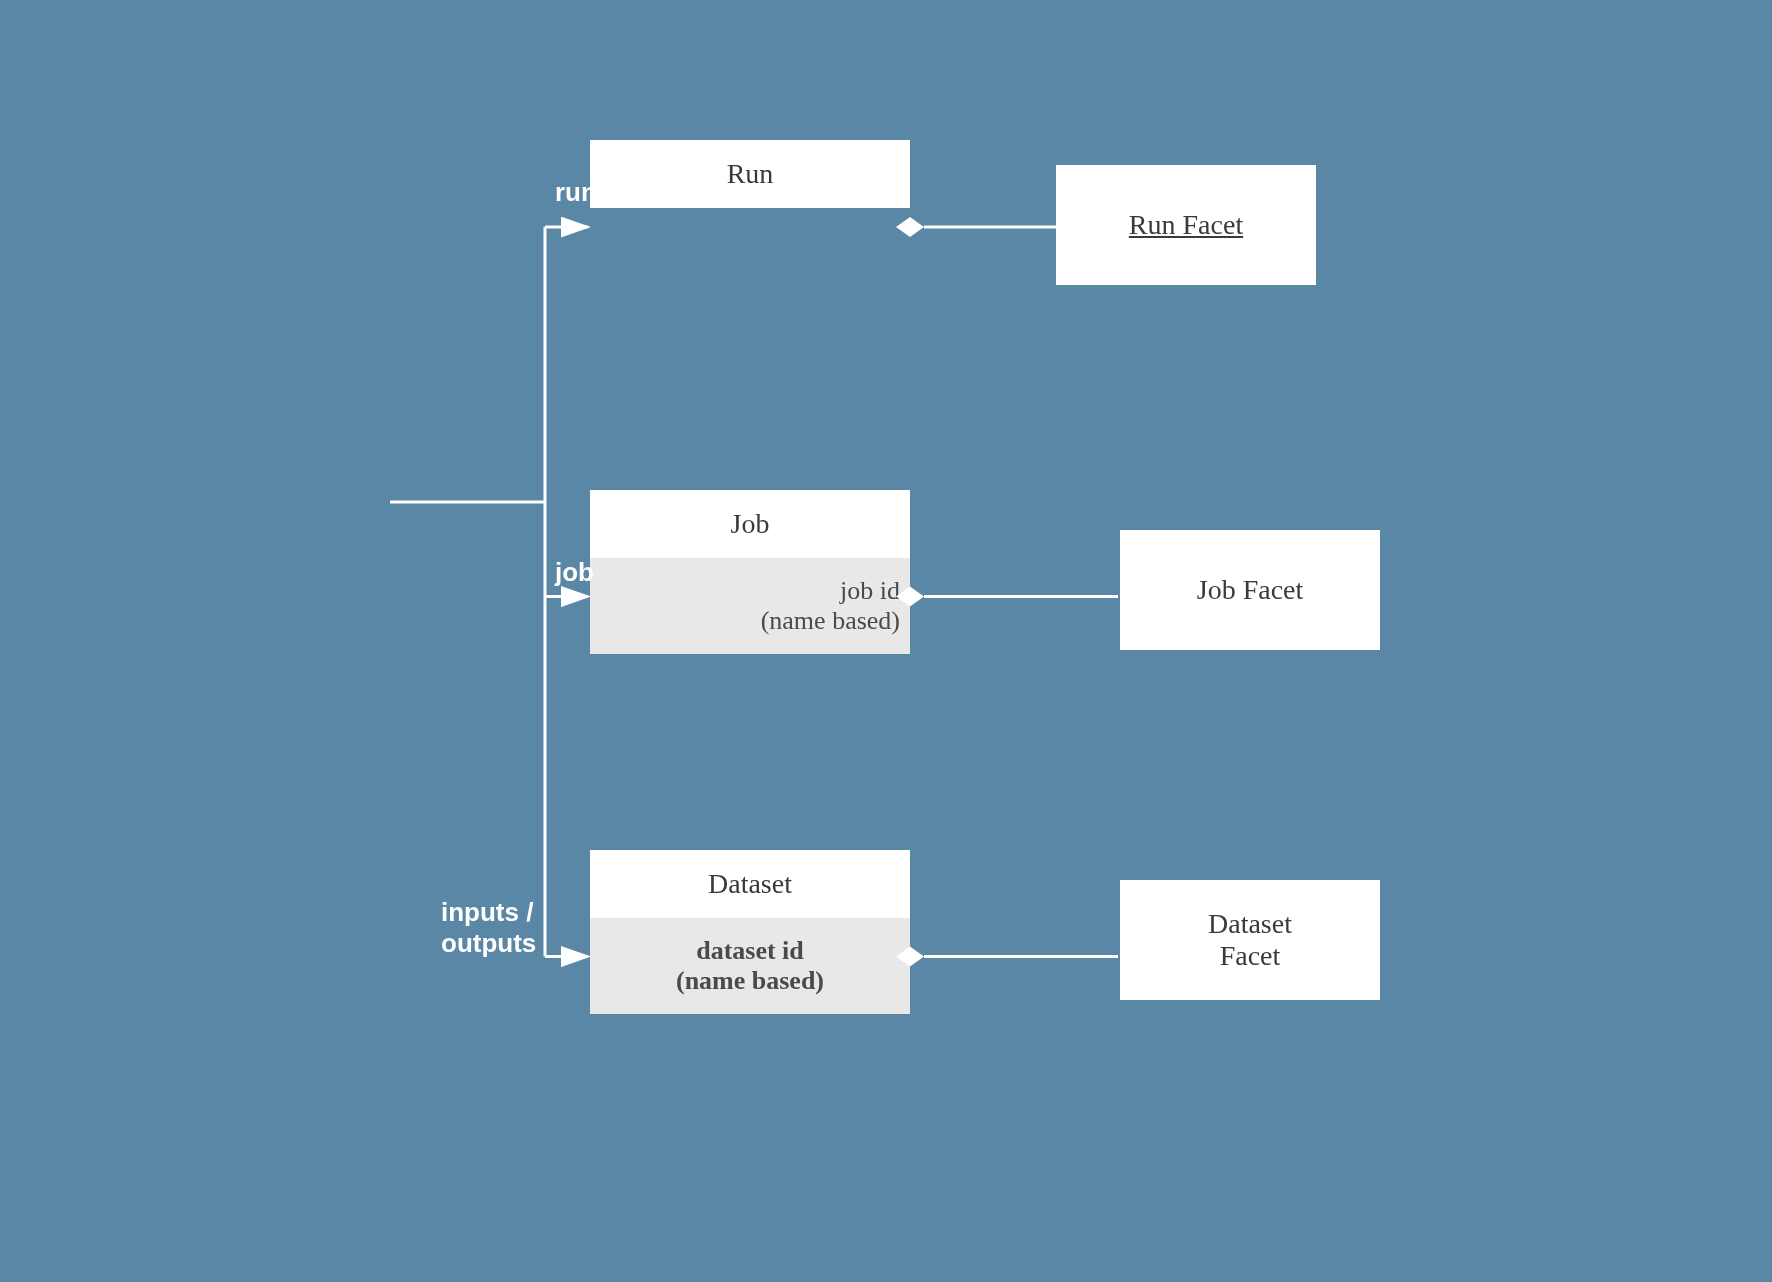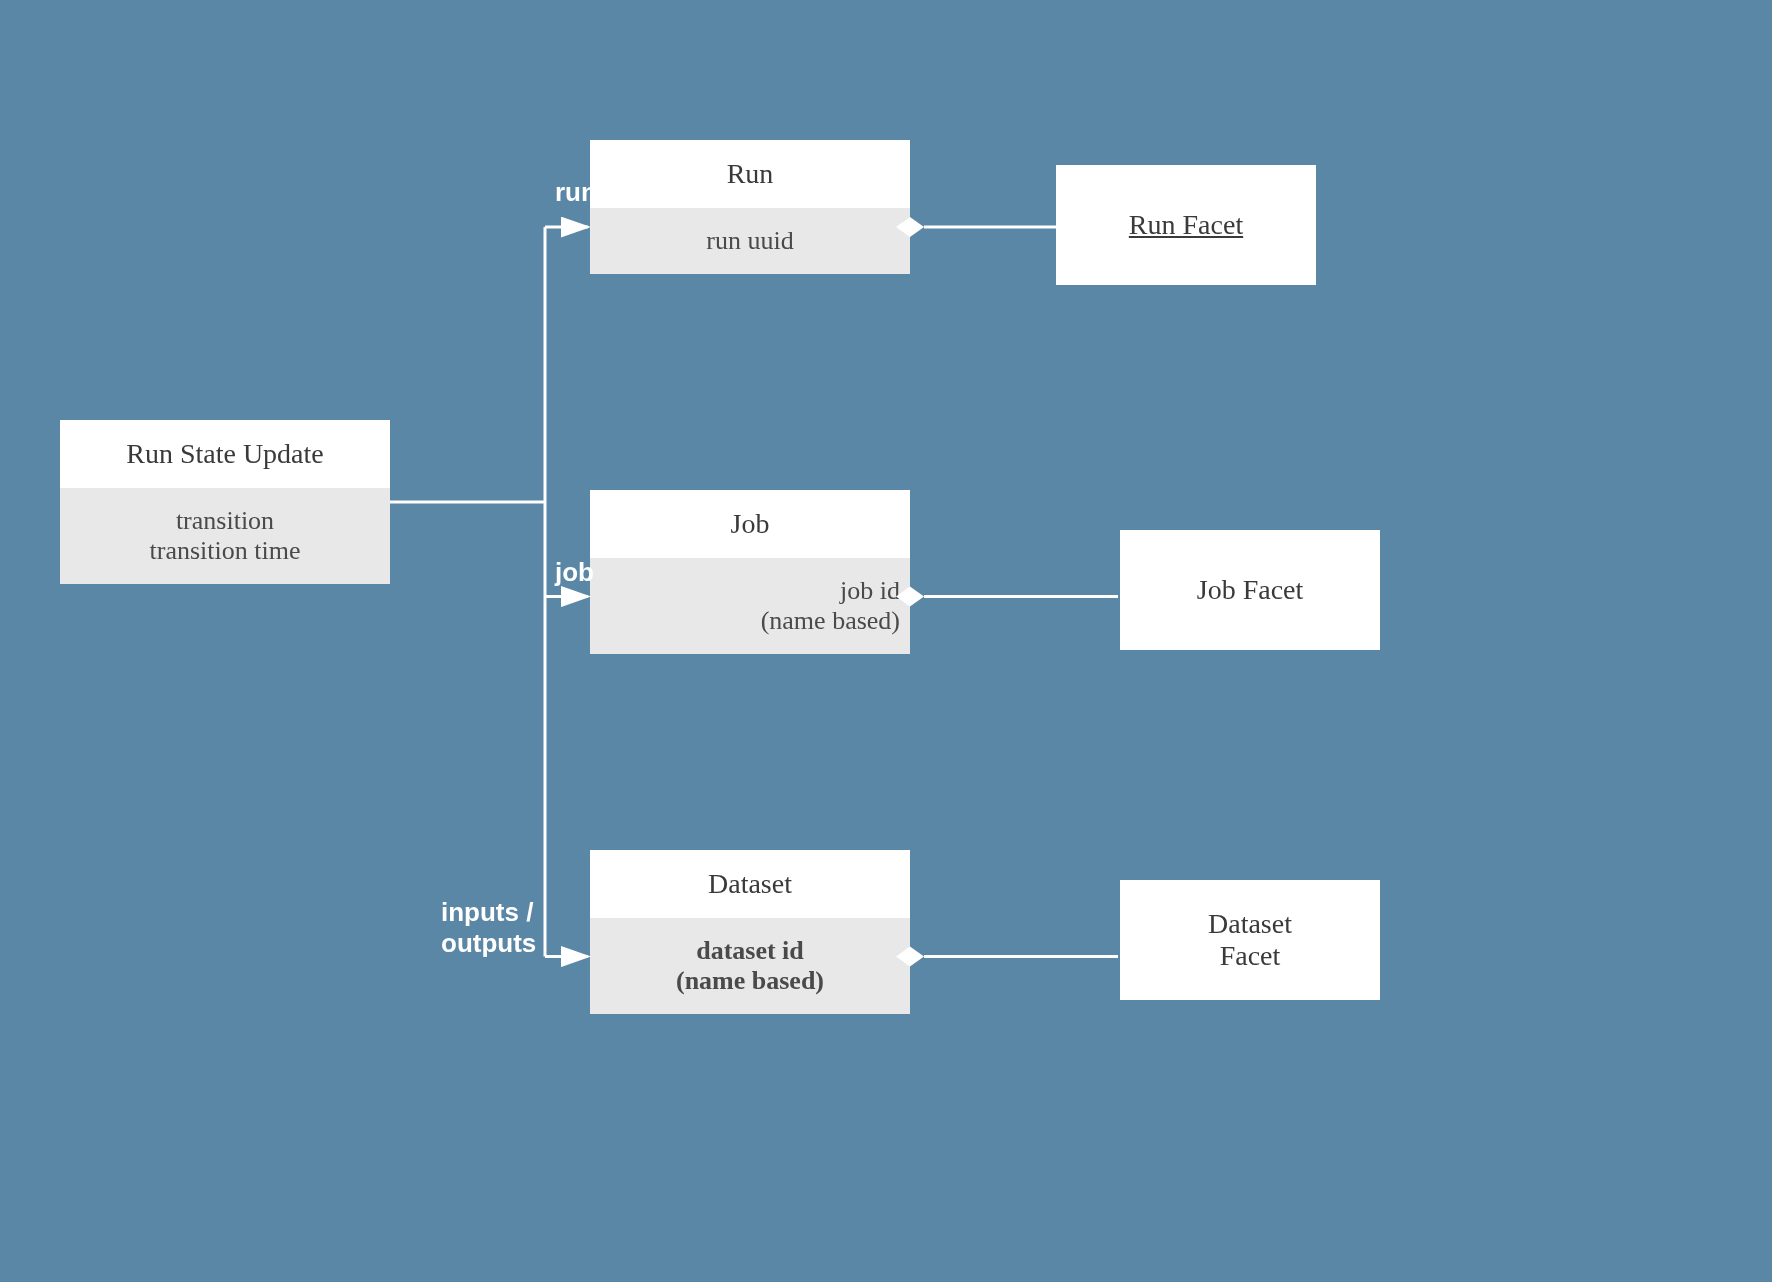--- a/index.html
+++ b/index.html
@@ -139,29 +139,23 @@
       left: 405px;
       top: 926px;
       margin-left: 16px;
     }
   </style>
 </head>
 <body>
 
 <div class="diagram-container">
 
-  <div id="box-rsu" class="box">
-    <div class="box-title">Run State Update</div>
-    <div class="box-body" style="white-space:pre-line;">transition
-transition time</div>
-  </div>
 
   <div id="box-run" class="box">
     <div class="box-title">Run</div>
-    <div class="box-body">run uuid</div>
   </div>
 
   <div id="box-job" class="box">
     <div class="box-title">Job</div>
     <div class="box-body" style="white-space:pre-line;text-align:right;">job id
 (name based)</div>
   </div>
 
   <div id="box-dataset" class="box">
     <div class="box-title">Dataset</div>

